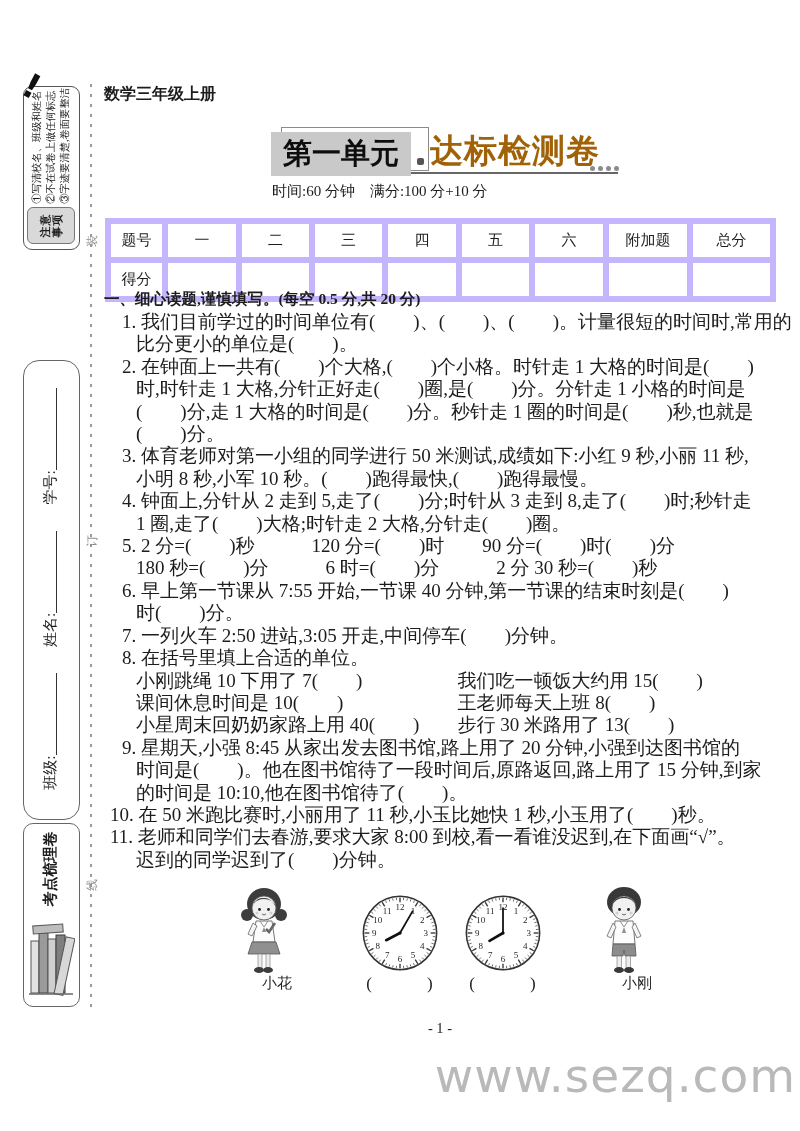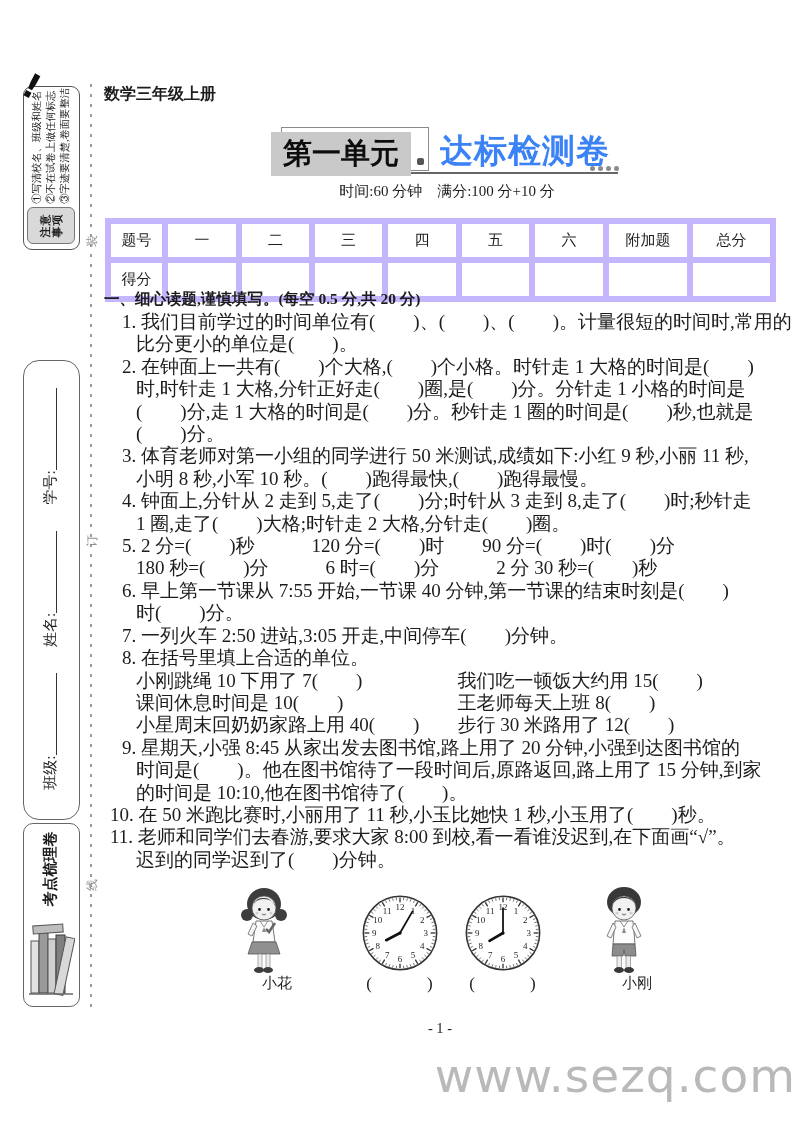--- a/index.html
+++ b/index.html
@@ -36,26 +36,26 @@
       white-space:nowrap;}
   .books{position:absolute;left:27px;top:913px;}
 
   
   .book-title{position:absolute;left:104px;top:84px;font-size:16px;font-weight:bold;}
   .unit-outline{position:absolute;left:281px;top:127px;width:146px;height:42px;
       border:1px solid #8a8a8a;background:#fff;}
   .unit-box{position:absolute;left:271px;top:132px;width:140px;height:44px;background:#c9c9c9;
       display:flex;align-items:center;justify-content:center;font-size:29px;font-weight:bold;color:#0d0d0d;}
   .unit-dot{position:absolute;left:417px;top:158px;width:7px;height:7px;background:#555;border-radius:2px;}
-  .main-title{position:absolute;left:430px;top:129px;width:190px;text-align:center;
-      font-size:33px;font-weight:bold;color:#3b82f6;letter-spacing:1px;}
+  .main-title{position:absolute;left:430px;top:129px;width:190px;text-align:left;
+      font-size:33px;font-weight:bold;color:#a16207;letter-spacing:1px;}
   .title-rule{position:absolute;left:411px;top:172px;width:207px;height:1.5px;background:#666;}
   .title-dots{position:absolute;left:590px;top:166px;display:flex;gap:3px;}
   .title-dots i{width:5px;height:5px;border-radius:50%;background:#8b8b8b;}
-  .time-score{position:absolute;left:272px;top:182px;width:350px;text-align:center;font-size:15px;}
+  .time-score{position:absolute;left:272px;top:182px;width:350px;font-size:15px;}
 
   
   .score-table{position:absolute;left:105px;top:218px;border-collapse:collapse;}
   .score-table td{border:6px solid #c4b5fd;height:33px;text-align:center;font-size:15px;padding:0;}
 
   
   .sec-heading{position:absolute;left:104px;top:289px;font-size:15.5px;font-weight:bold;}
   .qwrap{position:absolute;left:104px;top:311px;width:676px;font-size:19px;}
   .ln{line-height:22.4px;white-space:nowrap;padding-left:18px;}
   .ln.cont{padding-left:32px;}
@@ -175,21 +175,21 @@
   <div class="ln">4. 钟面上,分针从 2 走到 5,走了(　　)分;时针从 3 走到 8,走了(　　)时;秒针走</div>
   <div class="ln cont">1 圈,走了(　　)大格;时针走 2 大格,分针走(　　)圈。</div>
   <div class="ln">5. 2 分=(　　)秒　　　120 分=(　　)时　　90 分=(　　)时(　　)分</div>
   <div class="ln cont">180 秒=(　　)分　　　6 时=(　　)分　　　2 分 30 秒=(　　)秒</div>
   <div class="ln">6. 早上第一节课从 7:55 开始,一节课 40 分钟,第一节课的结束时刻是(　　)</div>
   <div class="ln cont">时(　　)分。</div>
   <div class="ln">7. 一列火车 2:50 进站,3:05 开走,中间停车(　　)分钟。</div>
   <div class="ln">8. 在括号里填上合适的单位。</div>
   <div class="ln cont">小刚跳绳 10 下用了 7(　　)　　　　　我们吃一顿饭大约用 15(　　)</div>
   <div class="ln cont">课间休息时间是 10(　　)　　　　　　王老师每天上班 8(　　)</div>
-  <div class="ln cont">小星周末回奶奶家路上用 40(　　)　　步行 30 米路用了 12(　　)</div>
+  <div class="ln cont">小星周末回奶奶家路上用 40(　　)　　步行 30 米路用了 13(　　)</div>
   <div class="ln">9. 星期天,小强 8:45 从家出发去图书馆,路上用了 20 分钟,小强到达图书馆的</div>
   <div class="ln cont">时间是(　　)。他在图书馆待了一段时间后,原路返回,路上用了 15 分钟,到家</div>
   <div class="ln cont">的时间是 10:10,他在图书馆待了(　　)。</div>
   <div class="ln two">10. 在 50 米跑比赛时,小丽用了 11 秒,小玉比她快 1 秒,小玉用了(　　)秒。</div>
   <div class="ln two">11. 老师和同学们去春游,要求大家 8:00 到校,看一看谁没迟到,在下面画“√”。</div>
   <div class="ln cont">迟到的同学迟到了(　　)分钟。</div>
 </div>
 
 <svg class="kid" style="left:236px;top:882px;" width="56" height="92" viewBox="0 0 56 92">
   <circle cx="11" cy="33" r="6" fill="#3d3d3d"></circle>

